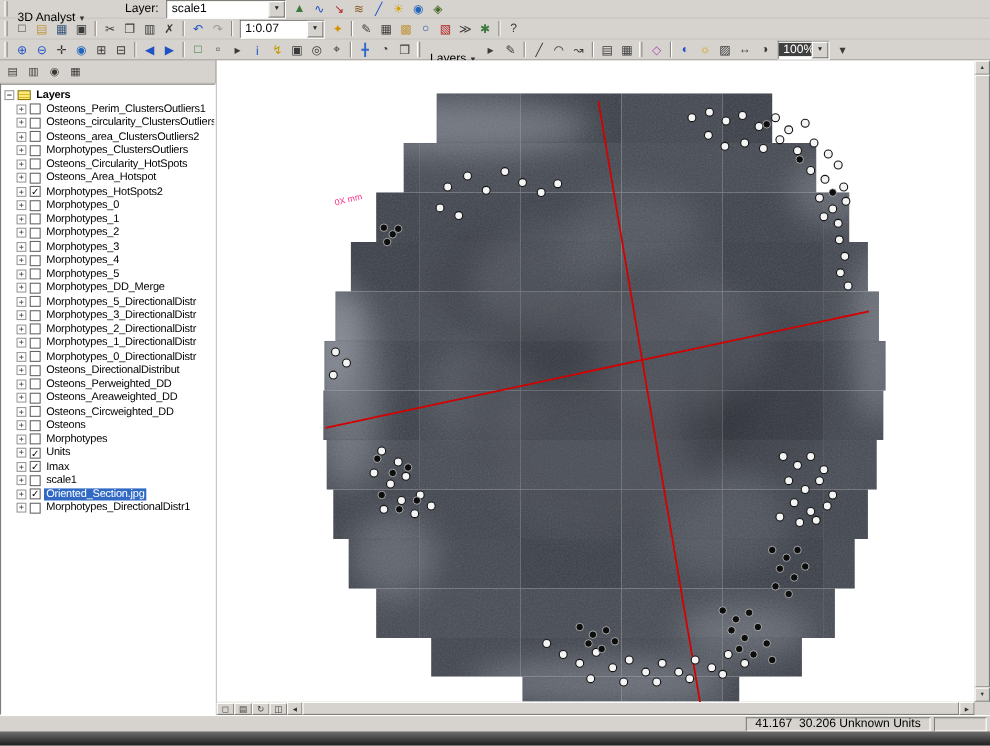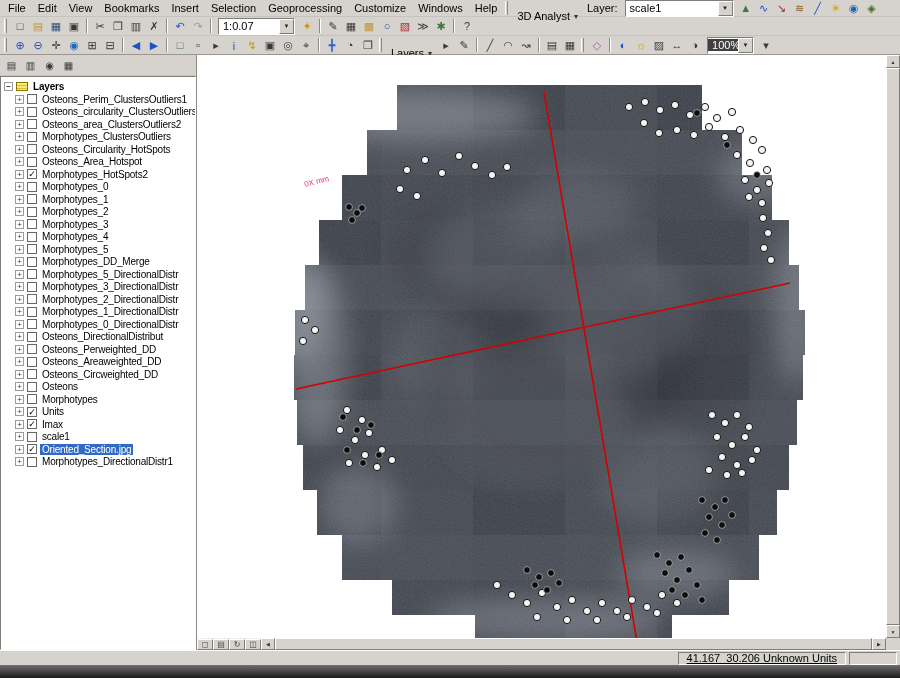--- a/index.html
+++ b/index.html
@@ -14,21 +14,21 @@
   #toolbar2 { top:17px; height:19px; border-bottom:1px solid #c6c3be; }
   #toolbar3 { top:36px; height:19px; border-bottom:1px solid #9a9792; }
   .menu-item { padding:1px 6px; cursor:default; }
   .grip { width:3px; height:14px; border-left:1px solid #fff; border-right:1px solid #8c8a85; margin:0 4px 0 2px; }
   .icon-strip { display:flex; align-items:center; }
   .icon-btn {
     width:18px; height:17px; display:inline-flex; align-items:center; justify-content:center;
     font-size:11px; color:#3a3a3a; border:1px solid transparent; cursor:default; flex:none;
   }
   .tb-sep { width:2px; height:14px; border-left:1px solid #8c8a85; border-right:1px solid #fff; margin:0 3px; flex:none; }
-  .tb-label { padding:0 4px; white-space:nowrap; }
+  .tb-label { padding:0 4px; white-space:nowrap;margin-left:28px; }
   .dd-btn { display:inline-flex; align-items:center; padding:1px 4px; white-space:nowrap; border:1px solid transparent;margin-top:16px; }
   .dd-arrow { font-size:8px; margin-left:4px; color:#333; }
   .combo {
     display:inline-flex; align-items:center; height:17px; background:#fff;
     border:1px solid; border-color:#7f7d78 #fff #fff #7f7d78; margin:0 3px; flex:none;
   }
   .combo-text { padding:0 4px; white-space:nowrap; overflow:hidden; font-size:11px; }
   .combo-arrow {
     width:15px; height:15px; background:#d6d3ce; display:inline-flex; align-items:center; justify-content:center;
     font-size:6px; color:#222; border:1px solid; border-color:#fff #7f7d78 #7f7d78 #fff;
@@ -74,46 +74,33 @@
   .v-thumb { position:absolute; left:0; width:14px; top:13px; bottom:13px; background:#d6d3ce;
     border:1px solid; border-color:#fff #7f7d78 #7f7d78 #fff; }
   .h-thumb { flex:1; background:#d6d3ce; border:1px solid; border-color:#fff #7f7d78 #7f7d78 #fff; }
   .vscroll .sb-down { position:absolute; bottom:0; left:0; }
   .vscroll .sb-up { position:absolute; top:0; left:0; }
   .view-btn { width:16px; background:#d6d3ce; border:1px solid; border-color:#fff #7f7d78 #7f7d78 #fff;
     display:flex; align-items:center; justify-content:center; font-size:8px; color:#444; flex:none; }
   #sb-corner { position:absolute; right:0; bottom:0; width:14px; height:12px; background:#d6d3ce; }
 
   #statusbar { position:absolute; top:650px; left:0; width:900px; height:15px; background:#d6d3ce;
-    border-top:1px solid #fff; display:flex; align-items:center; padding:0 3px;text-decoration:underline; }
+    border-top:1px solid #fff; display:flex; align-items:center; padding:0 3px; }
   .status-coords { margin-left:auto; height:13px; display:flex; align-items:center; padding:0 8px;
     font-size:11px; white-space:pre; border:1px solid; border-color:#7f7d78 #fff #fff #7f7d78; }
   .status-box { width:48px; height:13px; margin-left:3px; border:1px solid; border-color:#7f7d78 #fff #fff #7f7d78; }
   #bottomstrip { position:absolute; top:665px; left:0; width:900px; height:13px;
     background:linear-gradient(#6e6e6e,#1c1c1c); }
 </style>
 </head>
 <body>
 
 <div id="window">
 
   <div id="menubar" class="bar">
-    <div class="icon-strip">
-
-    <span class="menu-item">File</span>
-        <span class="menu-item">Edit</span>
-        <span class="menu-item">View</span>
-        <span class="menu-item">Bookmarks</span>
-        <span class="menu-item">Insert</span>
-        <span class="menu-item">Selection</span>
-        <span class="menu-item">Geoprocessing</span>
-        <span class="menu-item">Customize</span>
-        <span class="menu-item">Windows</span>
-        <span class="menu-item">Help</span>
-      </div>
     <span class="grip"></span>
     <span class="dd-btn">
       <span>3D Analyst</span>
       <span class="dd-arrow">▾</span>
     </span>
     <span class="tb-label">Layer:</span>
     <span class="combo" id="layer-combo">
       <span class="combo-text">scale1</span>
       <span class="combo-arrow">▼</span>
     </span>

